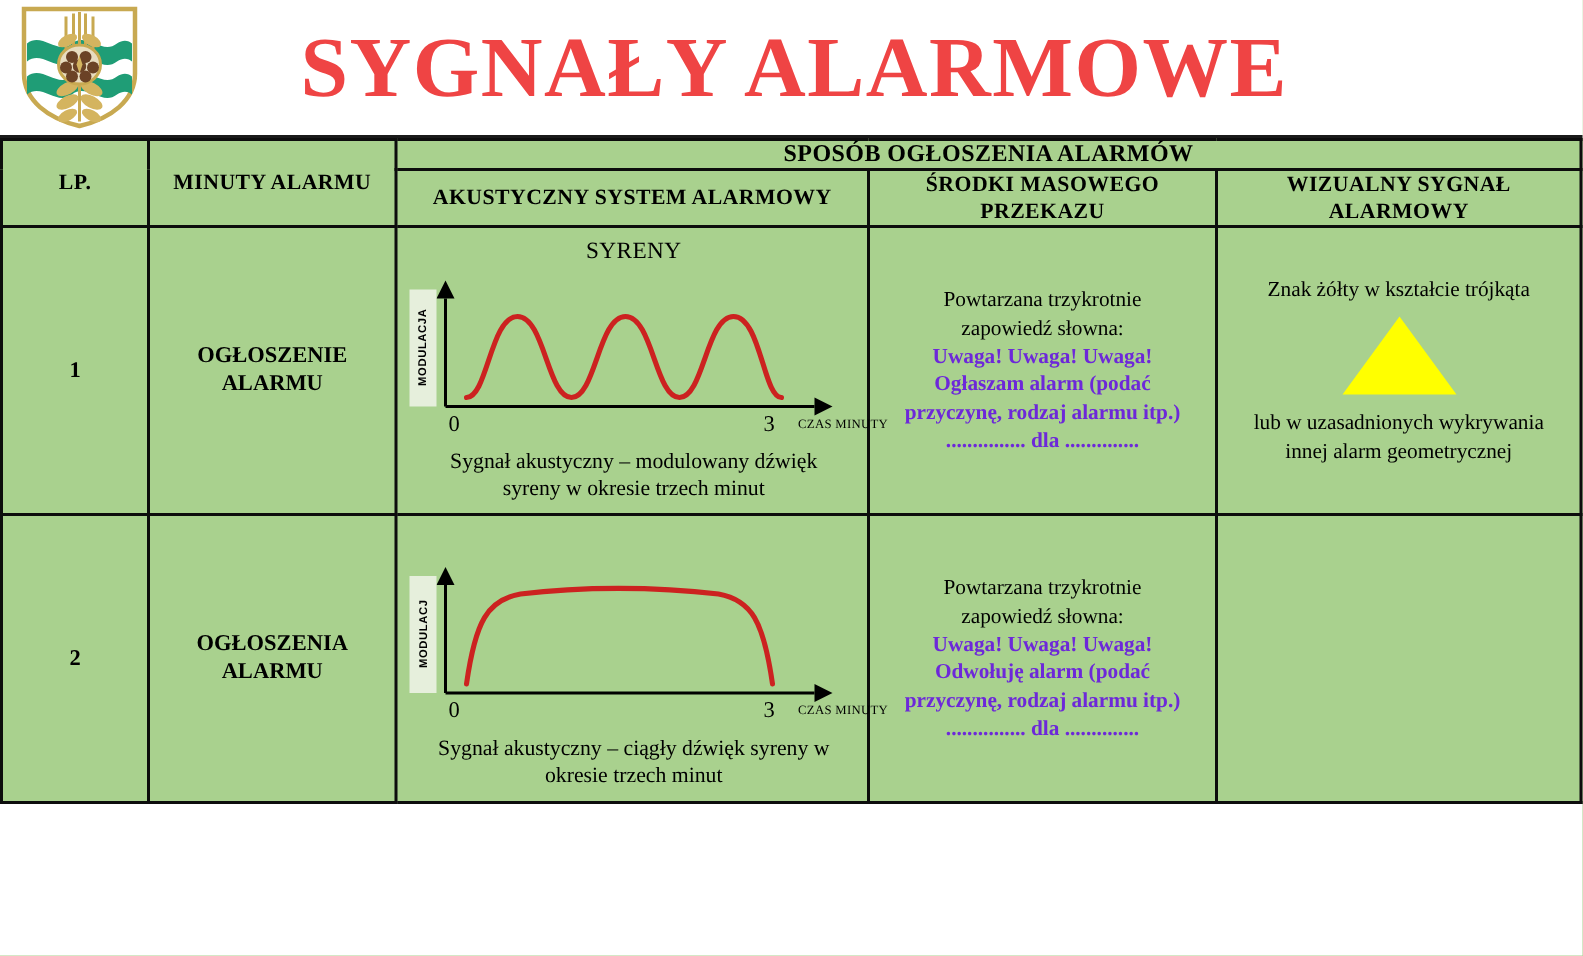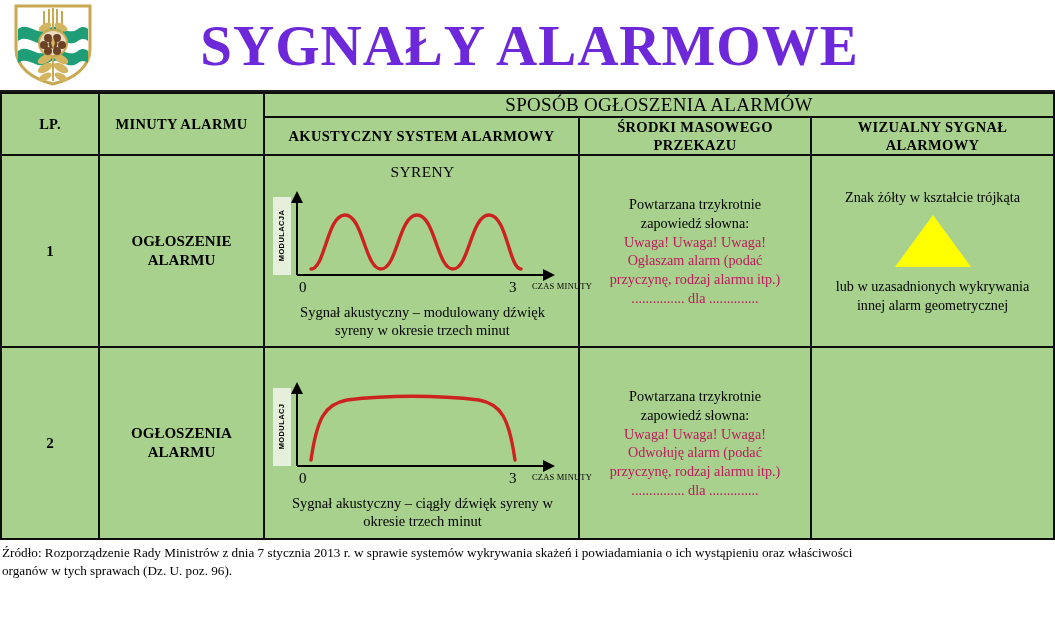--- a/index.html
+++ b/index.html
@@ -20,21 +20,21 @@
     box-sizing:border-box;
     display:flex;align-items:center;
   }
   .crest{
     width:82px;height:84px;margin-left:12px;flex:0 0 auto;
     display:block;
   }
   .title-text{
     flex:1 1 auto;
     text-align:center;
-    color:#6d28d9;
+    color:#ef4444;
     font-weight:bold;
     font-size:57px;
     letter-spacing:1px;
     line-height:1;
     padding-right:90px;
     font-family:"Liberation Serif", serif;
     white-space:nowrap;
   }
 
   
@@ -53,22 +53,22 @@
     color:#000000;
   }
   .hdr{
     font-weight:bold;
     font-size:14.5px;
     letter-spacing:.3px;
     line-height:1.25;
     padding:6px 4px;
   }
   .hdr-span{
-    font-weight:normal;
-    font-size:19px;
+    font-weight:bold;
+    font-size:16px;
     letter-spacing:.3px;
     padding:8px 4px;
   }
   .c-lp{width:98px;}
   .c-rodzaj{width:165px;}
   .c-akust{width:315px;}
   .c-srodki{width:232px;}
   .c-wizual{width:243px;}
 
   .lp-cell{font-weight:bold;font-size:15px;}
@@ -114,21 +114,21 @@
   .caption{
     font-size:14.5px;
     line-height:1.28;
     margin-top:4px;
     margin-left:2px;
   }
 
   
   .mcell{padding:8px 10px;line-height:1.32;font-size:14.2px;margin-left:28px;}
   .m-black{color:#000000;}
-  .m-red{color:#be185d;}
+  .m-red{color:#6d28d9;font-weight:bold;}
 
   
   .vcell{padding:10px 10px;line-height:1.32;font-size:14.2px;}
   .tri{
     width:0;height:0;
     border-left:38px solid transparent;
     border-right:38px solid transparent;
     border-bottom:52px solid #ffff00;
     margin:8px auto 10px auto;
   }
@@ -289,18 +289,14 @@
           <div class="m-red">Uwaga! Uwaga! Uwaga!</div>
           <div class="m-red">Odwołuję alarm (podać</div>
           <div class="m-red">przyczynę, rodzaj alarmu itp.)</div>
           <div class="m-red">............... dla ..............</div>
         </td>
         <td class="vcell"></td>
       </tr>
     </tbody>
   </table>
 
-  <div class="footer">
-    <div>Źródło: Rozporządzenie Rady Ministrów z dnia 7 stycznia 2013 r. w sprawie systemów wykrywania skażeń i powiadamiania o ich wystąpieniu oraz  właściwości</div>
-    <div>organów w tych sprawach (Dz. U. poz. 96).</div>
-  </div>
 
 </div>
 
 </body></html>

